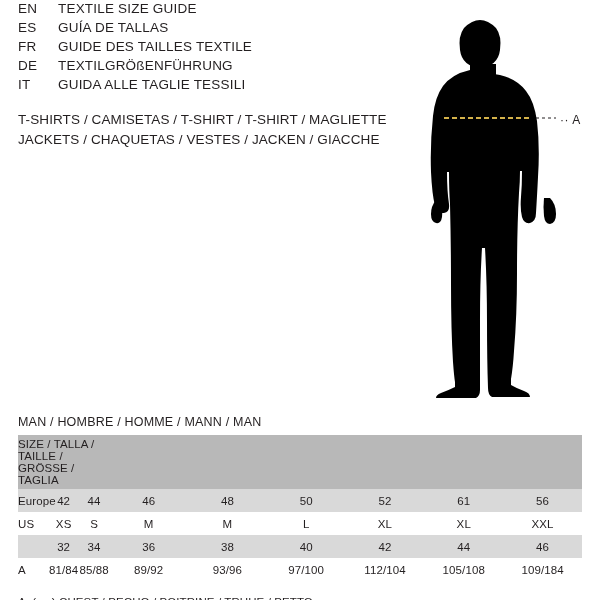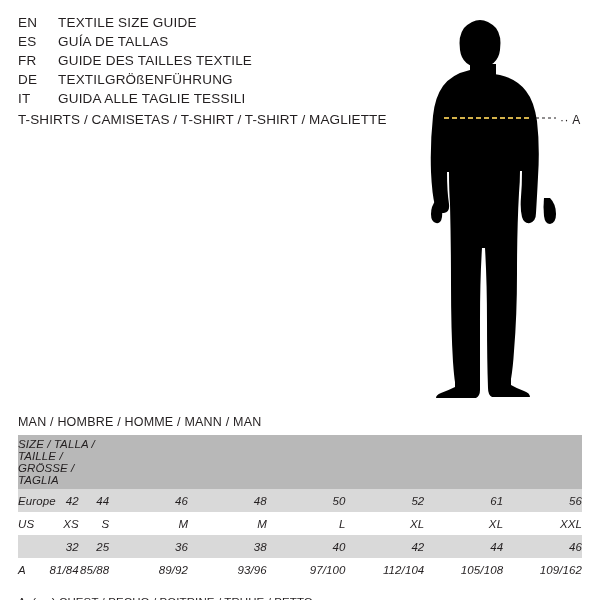--- a/index.html
+++ b/index.html
@@ -17,21 +17,21 @@
   }
   .page {
     position: relative;
     width: 600px;
     height: 600px;
   }
 
   
   .lang-block {
     position: absolute;
-    top: 15px;
+    top: 1px;
     left: 18px;
     width: 360px;
   }
   .lang-row {
     display: flex;
     align-items: baseline;
     height: 19px;
   }
   .lang-code {
     width: 40px;
@@ -89,21 +89,20 @@
   .table-title {
     font-size: 12.5px;
     letter-spacing: 0.2px;
     color: #231f20;
     margin-bottom: 6px;
   }
   table.size-table {
     border-collapse: collapse;
     width: 564px;
     table-layout: fixed;
-    font-style: italic;
   }
   table.size-table td {
     font-size: 11.5px;
     color: #231f20;
     padding: 3px 0 3px 0;
     height: 17px;
     letter-spacing: 0.1px;
   }
   tr.header-row td {
     background: #b8b8b8;
@@ -114,21 +113,21 @@
   }
   tr.plain td {
     background: #ffffff;
   }
   td.label-col {
     width: 80px;
     padding-left: 2px;
   }
   td.val {
     width: 69px;
-    text-align: right;
+    text-align: center;
   }
   .footnote {
     margin-top: 15px;
     font-size: 11.5px;
     color: #231f20;
     letter-spacing: 0.1px;
   }
 </style>
 </head>
 <body>
@@ -153,20 +152,21 @@
       <div class="lang-text">TEXTILGRÖßENFÜHRUNG</div>
     </div>
     <div class="lang-row">
       <div class="lang-code">IT</div>
       <div class="lang-text">GUIDA ALLE TAGLIE TESSILI</div>
     </div>
   </div>
 
   <div class="garment-lines">
     <div class="garment-line">T-SHIRTS / CAMISETAS / T-SHIRT / T-SHIRT / MAGLIETTE</div>
+    <div class="garment-line">JACKETS / CHAQUETAS / VESTES / JACKEN / GIACCHE</div>
   </div>
 
   <div class="figure-wrap">
     <svg class="figure-svg" width="200" height="400" viewBox="0 0 200 400">
 
       <path d="M64 18 q16 -16 32 0 q6 8 4 22 q-2 16 -20 18 q-18 -2 -20 -18 q-2 -14 4 -22 z" fill="#000000"></path>
 
       <path d="M70 54 h26 v12 h-26 z" fill="#000000"></path>
 
       <path d="M70 60
@@ -249,37 +249,37 @@
           <td class="val">M</td>
           <td class="val">M</td>
           <td class="val">L</td>
           <td class="val">XL</td>
           <td class="val">XL</td>
           <td class="val">XXL</td>
         </tr>
         <tr class="shade">
           <td class="label-col"></td>
           <td class="val">32</td>
-          <td class="val">25</td>
+          <td class="val">34</td>
           <td class="val">36</td>
           <td class="val">38</td>
           <td class="val">40</td>
           <td class="val">42</td>
           <td class="val">44</td>
           <td class="val">46</td>
         </tr>
         <tr class="plain">
           <td class="label-col">A</td>
           <td class="val">81/84</td>
           <td class="val">85/88</td>
           <td class="val">89/92</td>
           <td class="val">93/96</td>
           <td class="val">97/100</td>
           <td class="val">112/104</td>
           <td class="val">105/108</td>
-          <td class="val">109/162</td>
+          <td class="val">109/184</td>
         </tr>
       </tbody>
     </table>
     <div class="footnote">A. (cm) CHEST / PECHO / POITRINE / TRUHE / PETTO</div>
   </div>
 
 </div>
 
 </body></html>

